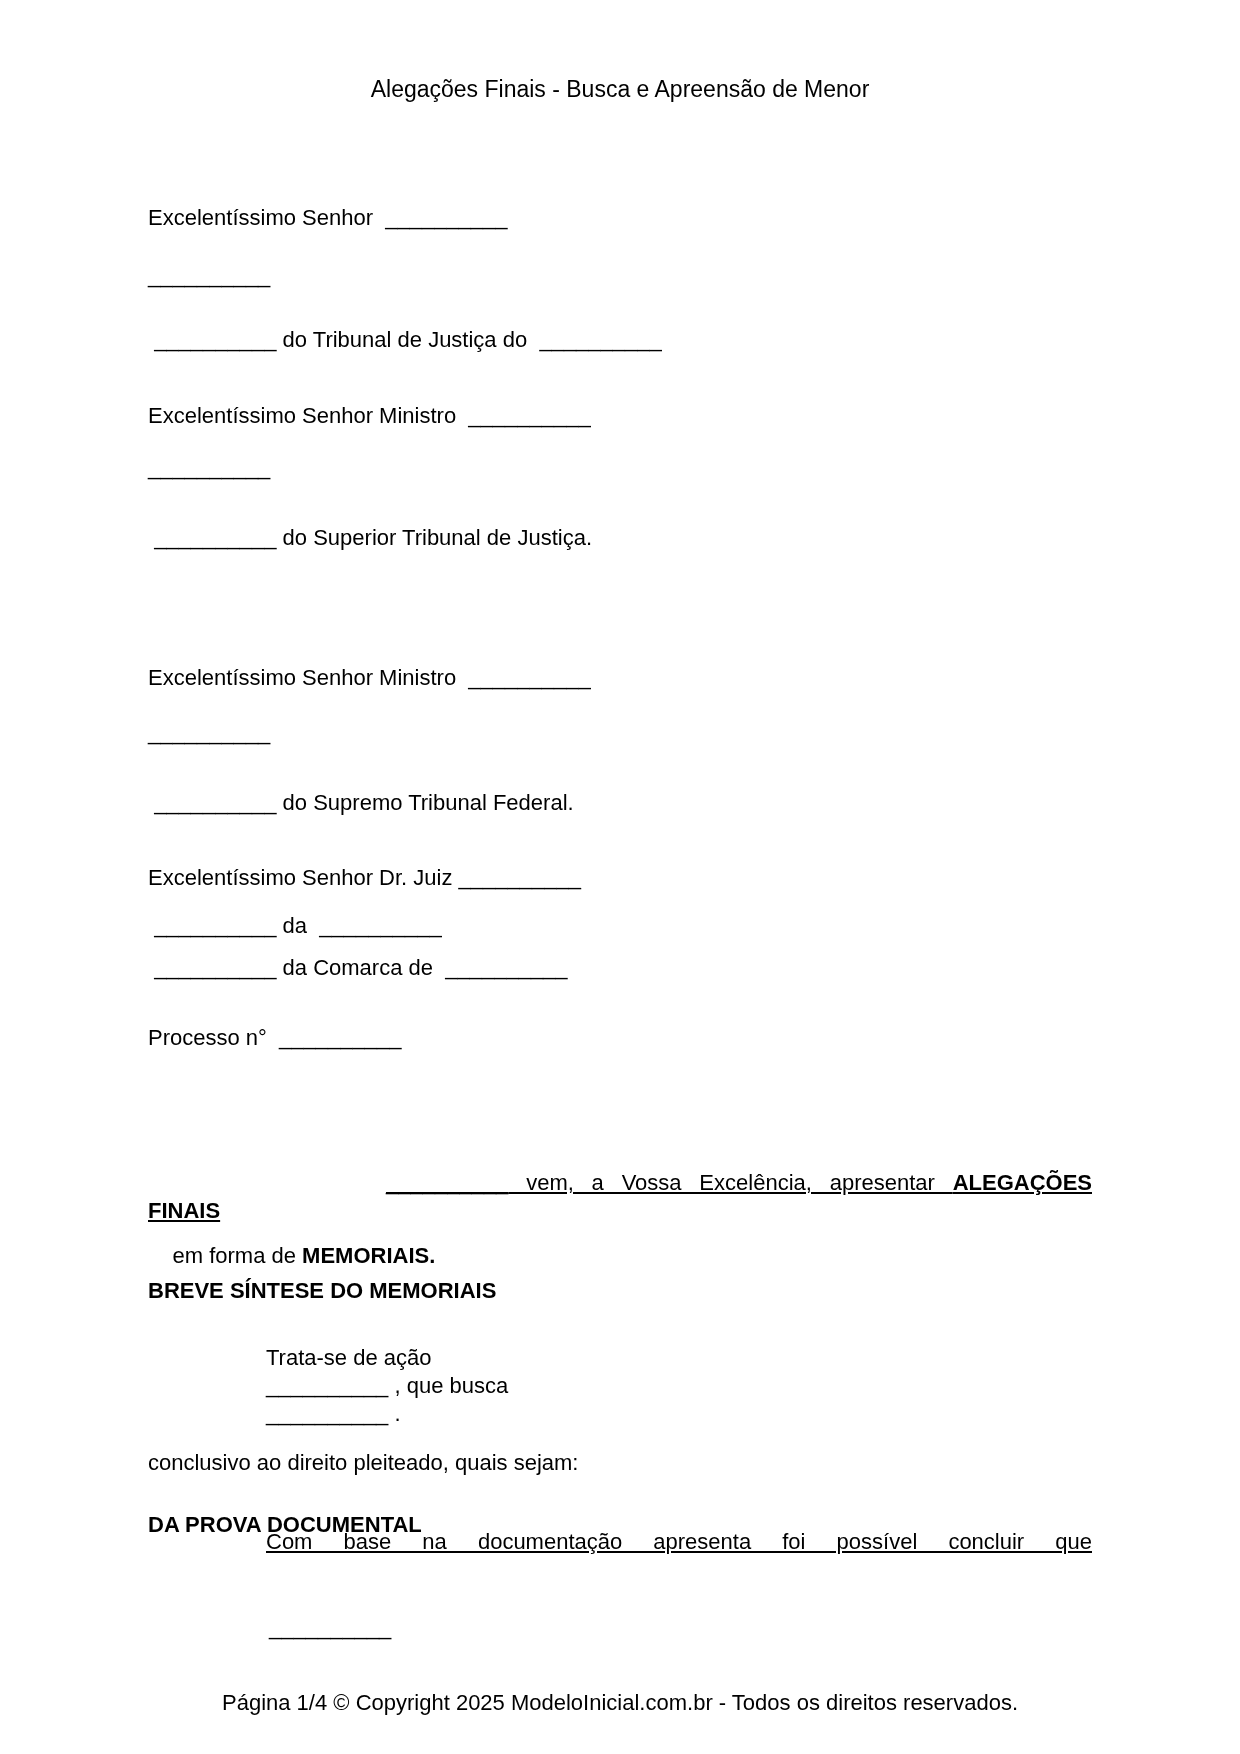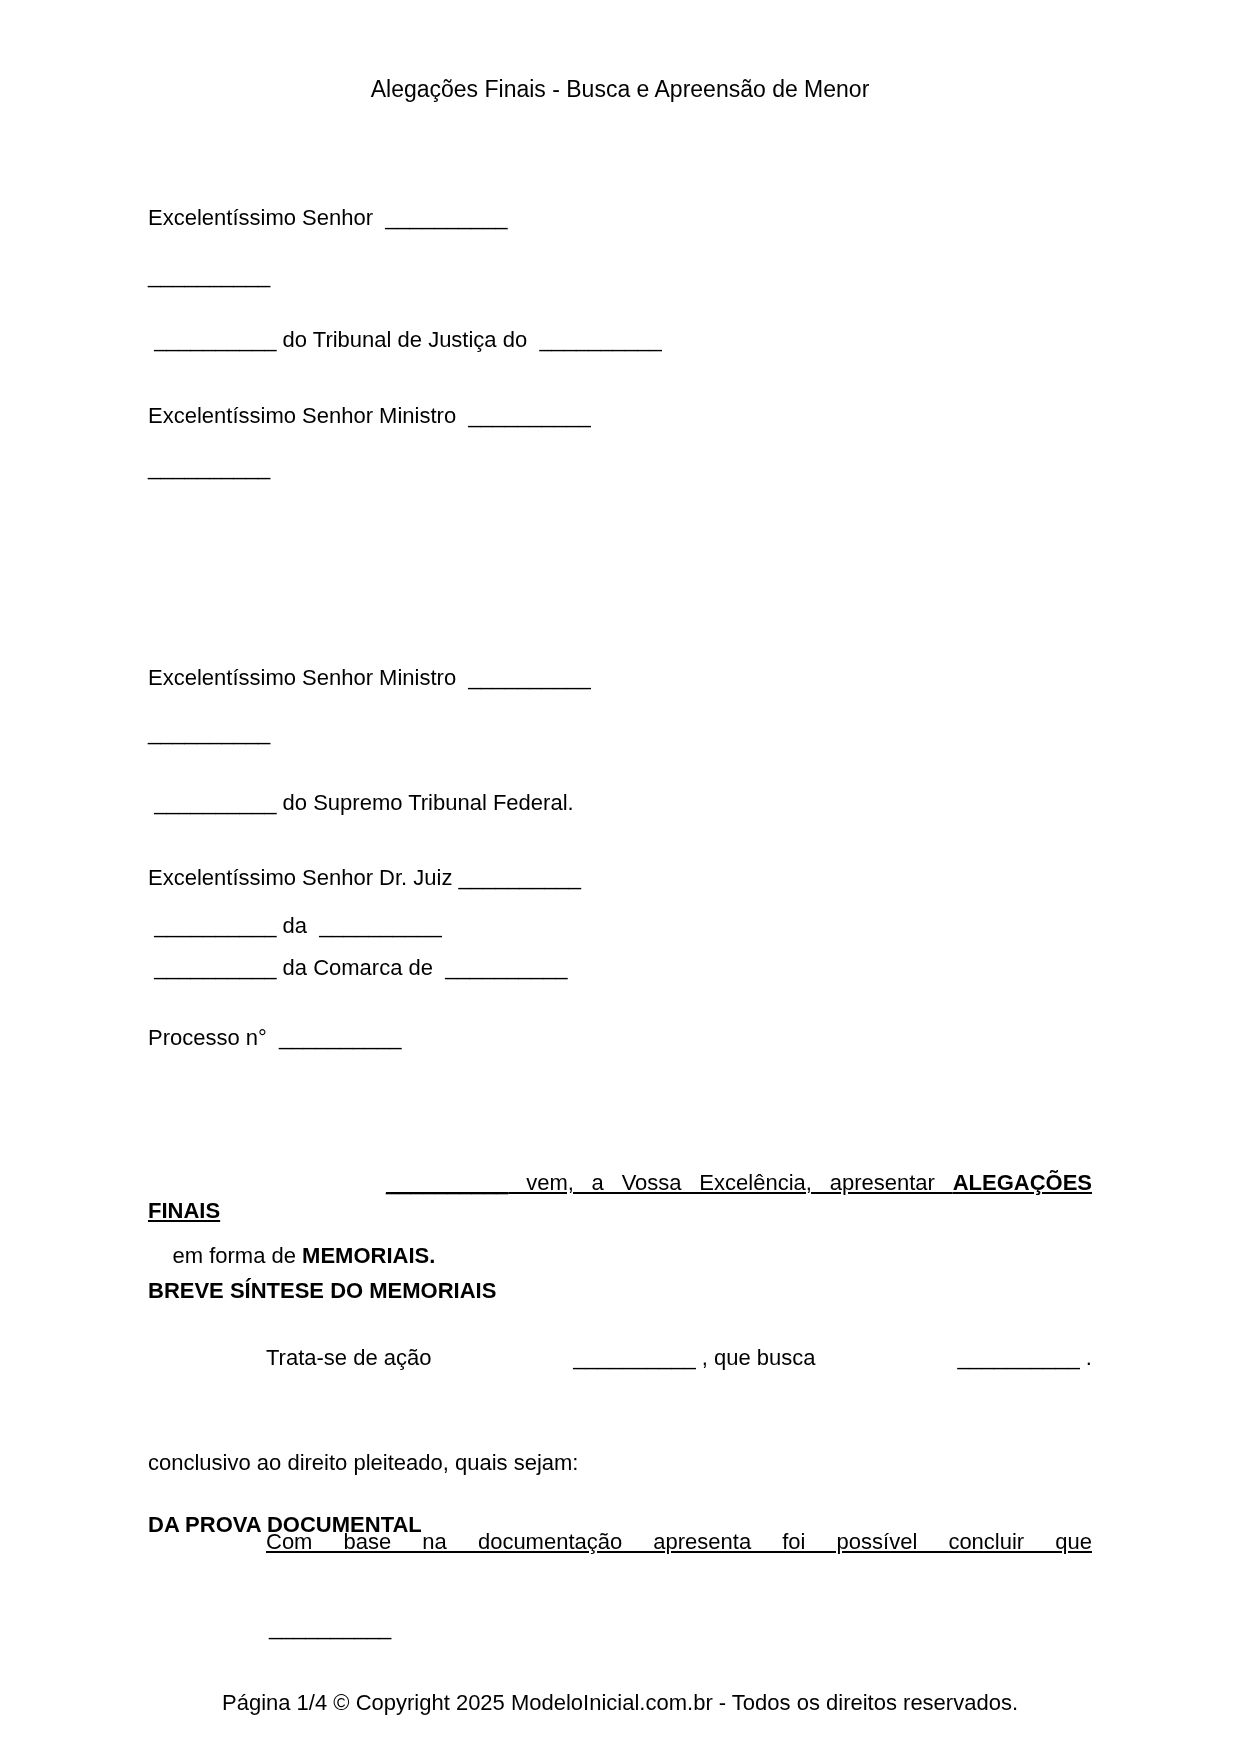--- a/index.html
+++ b/index.html
@@ -32,20 +32,21 @@
     text-decoration: underline;
   }
   .indent-2cm { text-indent: 118px; }
   .indent-4cm { text-indent: 238px; }
   .ml-2cm { padding-left: 121px; }
   
   .flexline {
     display: flex;
     justify-content: space-between;
     padding-left: 118px;
+    flex-direction: column;
   }
   .flexline span { white-space: pre; }
   .wrap2 { line-height: 34px; }
   .footer { font-size: 22px; text-align: center; }
 </style>
 </head>
 <body>
 
 <div class="page">
 
@@ -54,20 +55,21 @@
   <div class="line" style="top:184px">Excelentíssimo Senhor  __________</div>
 
   <div class="line" style="top:242px">__________</div>
 
   <div class="line" style="top:306px"> __________ do Tribunal de Justiça do  __________</div>
 
   <div class="line" style="top:382px">Excelentíssimo Senhor Ministro  __________</div>
 
   <div class="line" style="top:434px">__________</div>
 
+  <div class="line" style="top:504px"> __________ do Superior Tribunal de Justiça.</div>
 
   <div class="line" style="top:644px">Excelentíssimo Senhor Ministro  __________</div>
 
   <div class="line" style="top:699px">__________</div>
 
   <div class="line" style="top:769px"> __________ do Supremo Tribunal Federal.</div>
 
   <div class="line" style="top:844px">Excelentíssimo Senhor Dr. Juiz __________</div>
 
   <div class="line" style="top:892px"> __________ da  __________</div>

